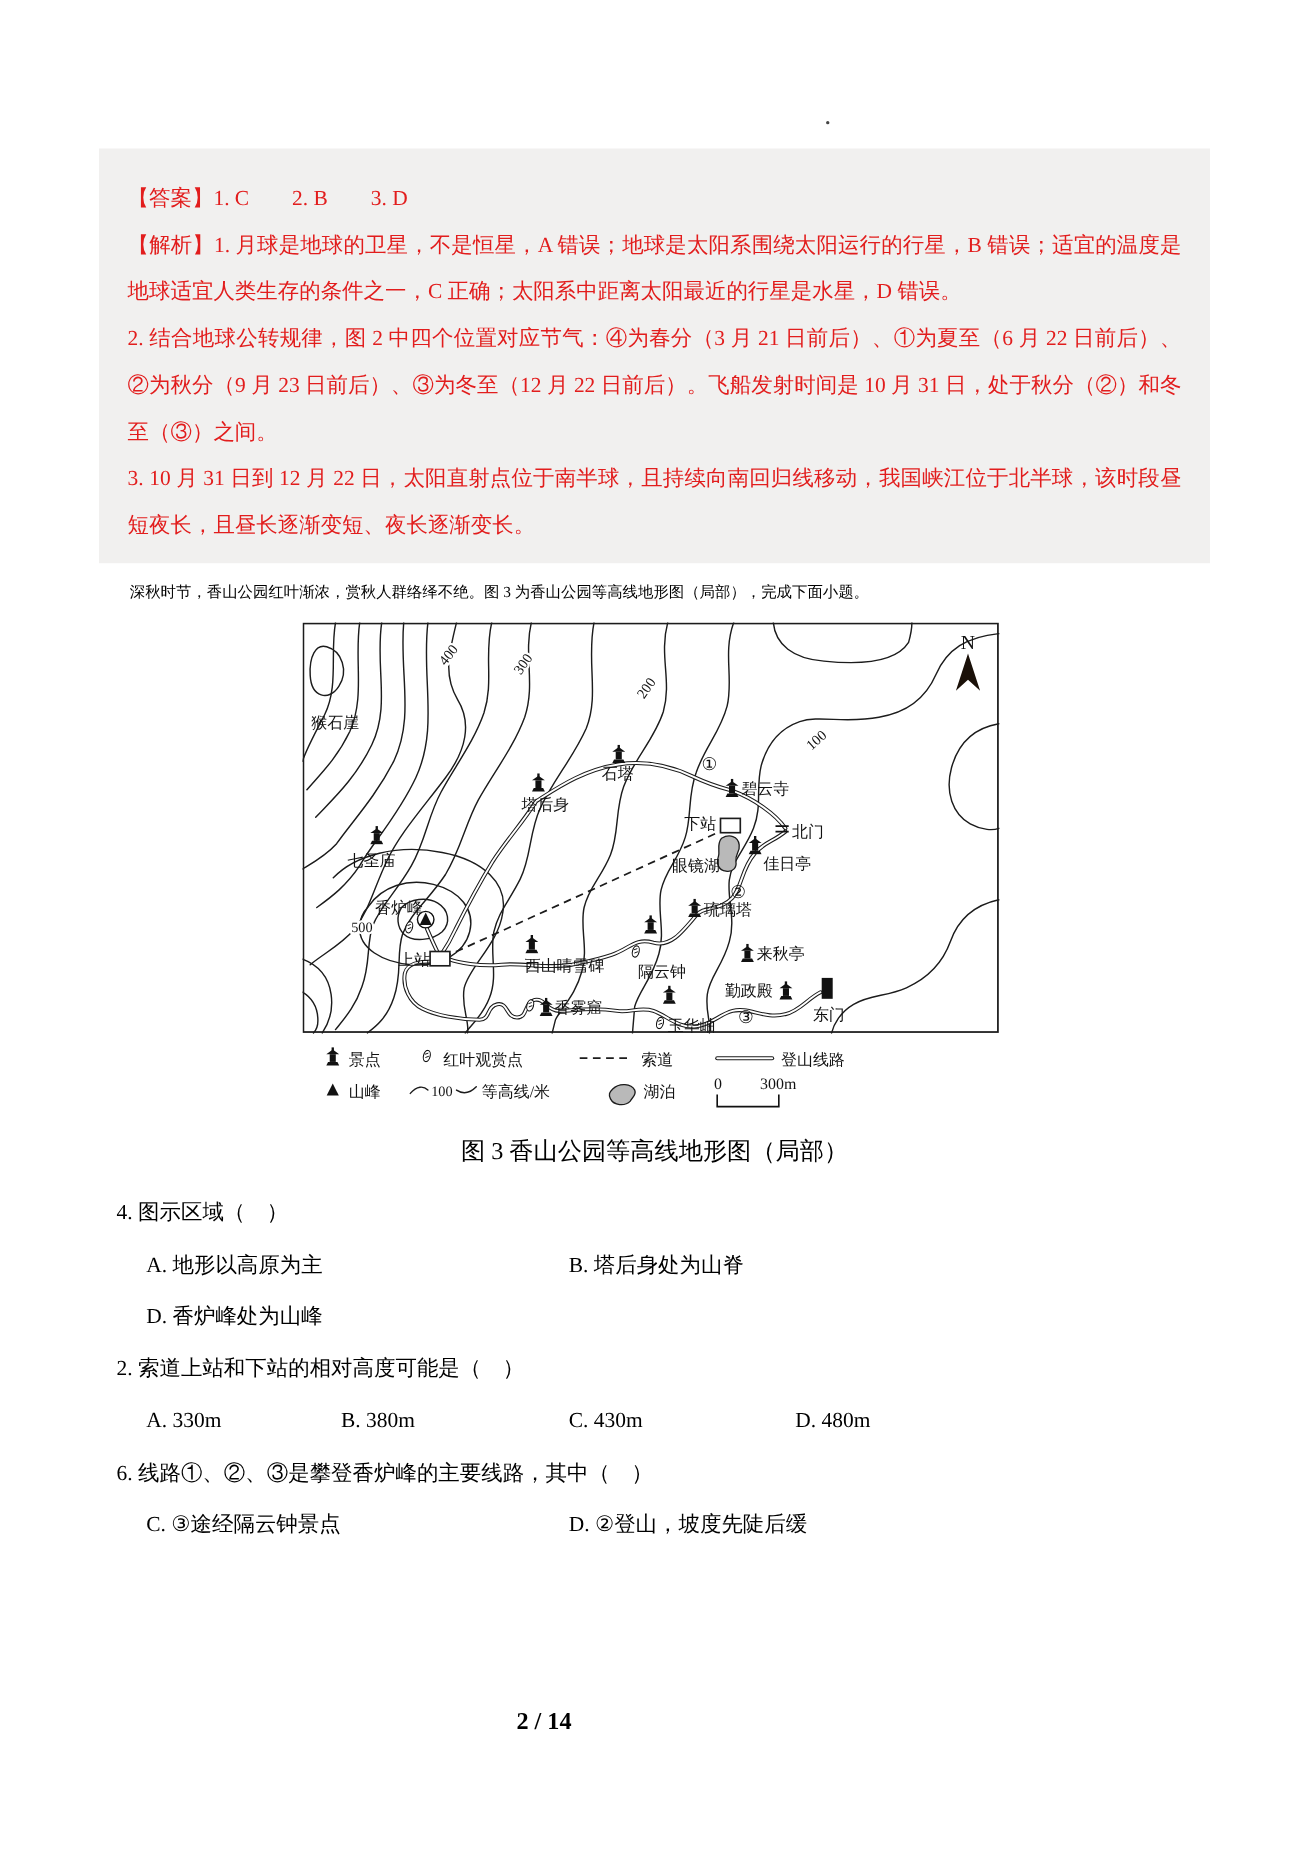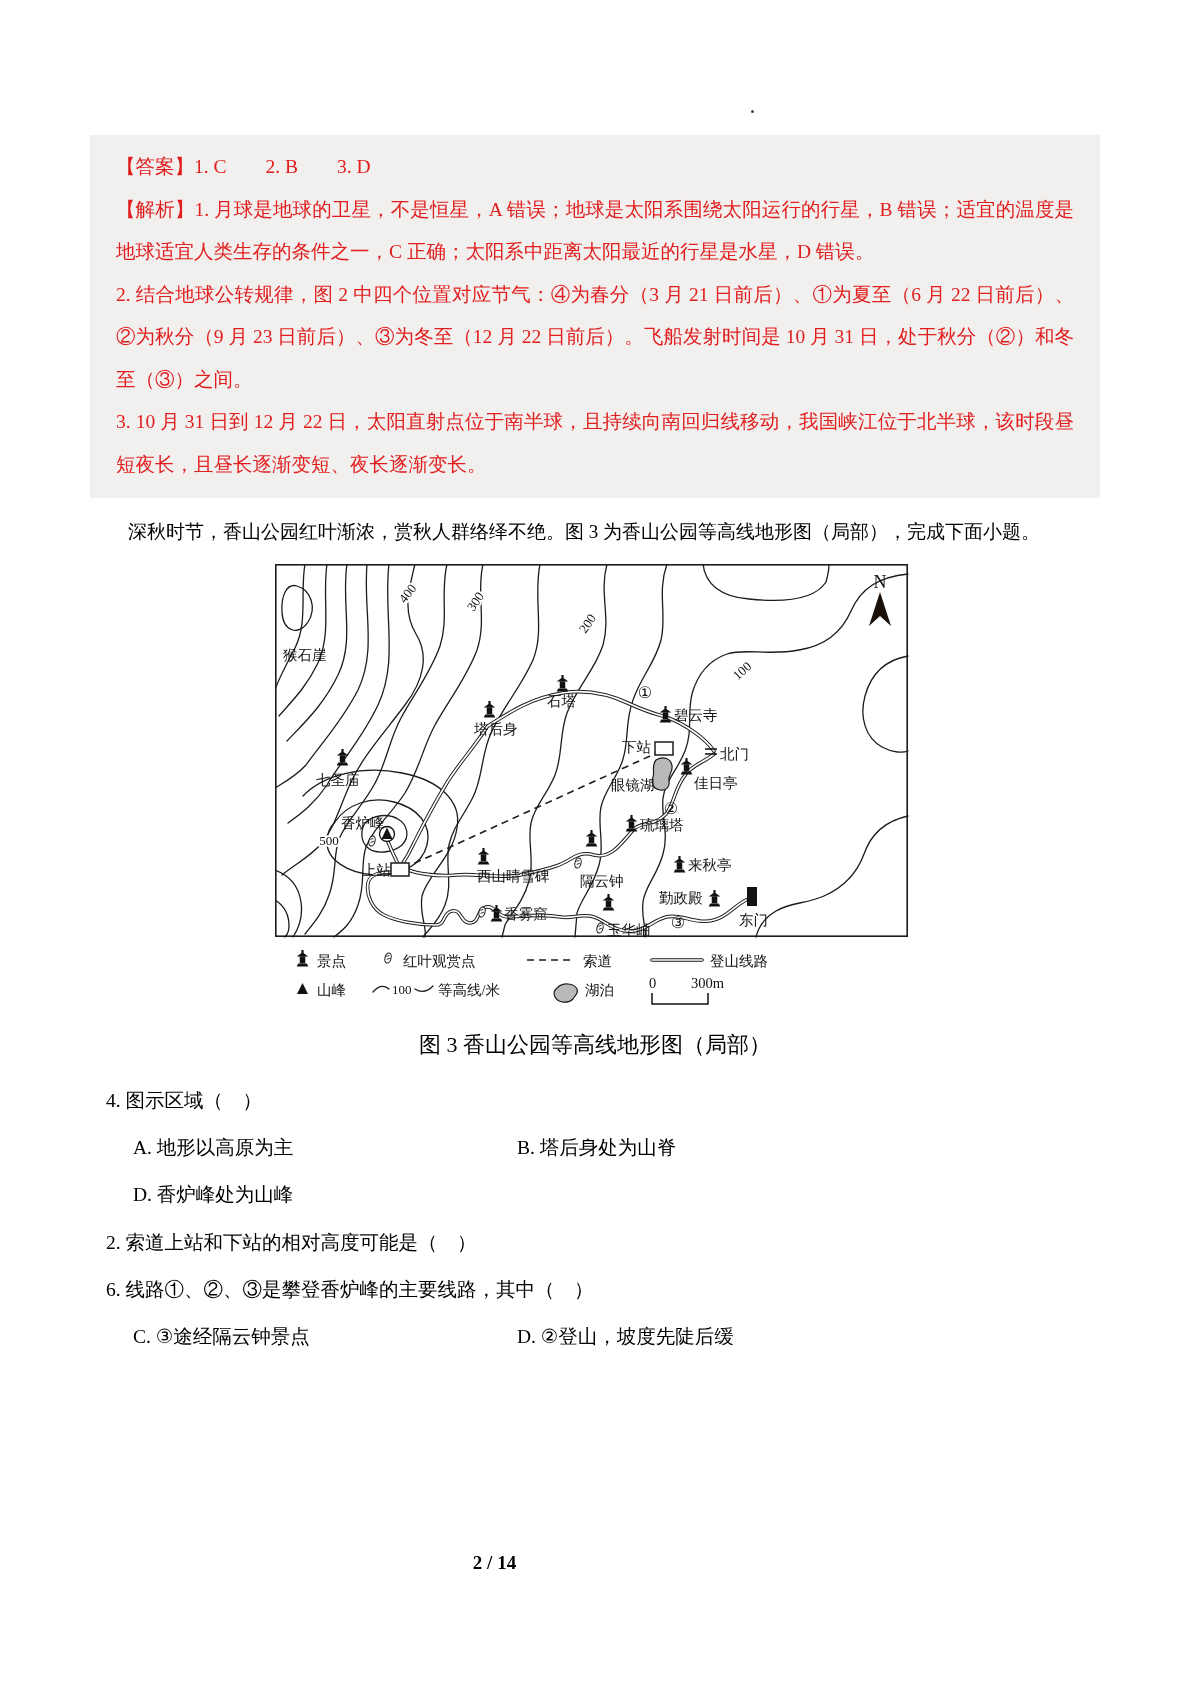--- a/index.html
+++ b/index.html
@@ -7,42 +7,42 @@
     width:1190px; height:1683px; background:#ffffff; position:relative;
     font-family:"Liberation Serif","DejaVu Serif",serif; color:#000;
   }
   .page { padding:135px 90px 0 90px; }
 
   .stray-dot { position:absolute; left:751px; top:110px; width:3px; height:3px;
     border-radius:50%; background:#444; }
 
   .answer-block {
     background:#f1f0ef; color:#e21d1d; font-size:19.5px; line-height:2.18;
-    padding:11px 26px 12px 26px;
+    padding:25px 26px 12px 26px;
   }
   .answer-block p { margin:0; text-align:justify; }
   .answer-block .ans-line { text-align:left; }
 
-  .intro { font-size:19px; line-height:2.3; margin:12px 0 0 0;
+  .intro { font-size:14px; line-height:2.3; margin:12px 0 0 0;
     text-indent:2em; text-align:justify; }
 
   .figure { margin-top:10px; text-align:center; }
   .figure svg { display:block; margin:0 auto; }
   .fig-caption { font-size:22px; margin-top:16px; text-align:center; }
 
   .questions { font-size:19.5px; margin-top:28px; }
   .stem { margin:21px 0 0 16px; line-height:1.35; }
   .opts { display:flex; padding-left:43px; margin-top:21px; line-height:1.35; }
   .opts.two > span:first-child { width:384px; }
   .opts.four > span:nth-child(1) { width:177px; }
   .opts.four > span:nth-child(2) { width:207px; }
   .opts.four > span:nth-child(3) { width:206px; }
 
   .footer { position:absolute; top:1552px; left:0; width:989px;
-    text-align:center; font-size:19px; font-weight:bold; }
+    text-align:center; font-size:22px; font-weight:bold; }
 
   
   .ct { fill:none; stroke:#1c1c1c; stroke-width:1.3; stroke-linecap:round; }
   .route-u { fill:none; stroke:#1c1c1c; stroke-width:3.6; stroke-linecap:round; }
   .route-o { fill:none; stroke:#ffffff; stroke-width:1.7; stroke-linecap:round; }
   .cable { fill:none; stroke:#1c1c1c; stroke-width:1.6; stroke-dasharray:7 5; }
   .map-border { fill:none; stroke:#1c1c1c; stroke-width:1.6; }
   svg text { font-family:"Liberation Serif","DejaVu Serif",serif; fill:#111; }
   .mlabel { font-size:14.5px; }
   .cnum { font-size:13px; paint-order:stroke; stroke:#fff; stroke-width:4px; }
@@ -238,20 +238,26 @@
     <p class="stem">4. 图示区域（　）</p>
     <div class="opts two">
       <span>A. 地形以高原为主</span>
       <span>B. 塔后身处为山脊</span>
     </div>
     <div class="opts two">
       <span>D. 香炉峰处为山峰</span>
     </div>
 
     <p class="stem">2. 索道上站和下站的相对高度可能是（　）</p>
+    <div class="opts four">
+      <span>A. 330m</span>
+      <span>B. 380m</span>
+      <span>C. 430m</span>
+      <span>D. 480m</span>
+    </div>
 
     <p class="stem">6. 线路①、②、③是攀登香炉峰的主要线路，其中（　）</p>
     <div class="opts two">
       <span>C. ③途经隔云钟景点</span>
       <span>D. ②登山，坡度先陡后缓</span>
     </div>
   </div>
 
 </div>
 

